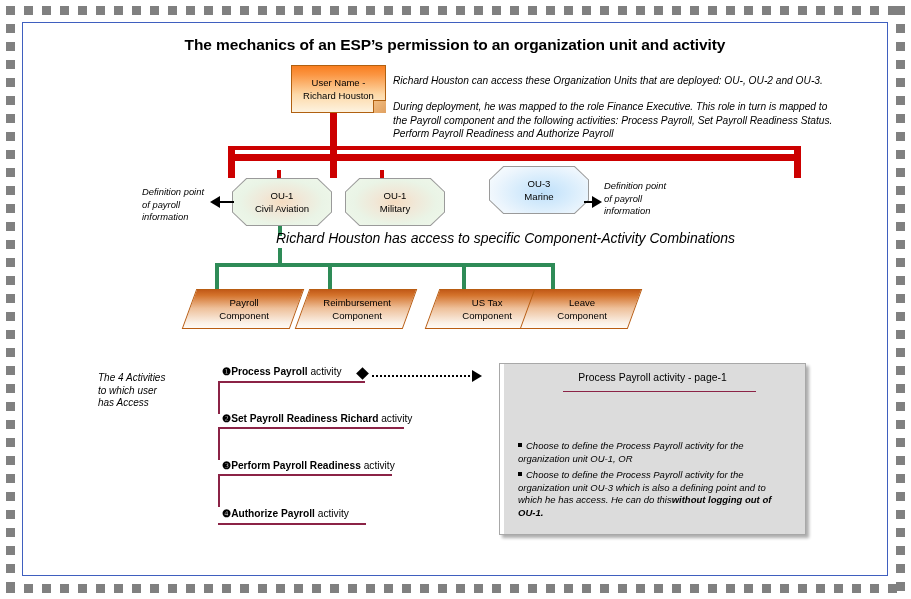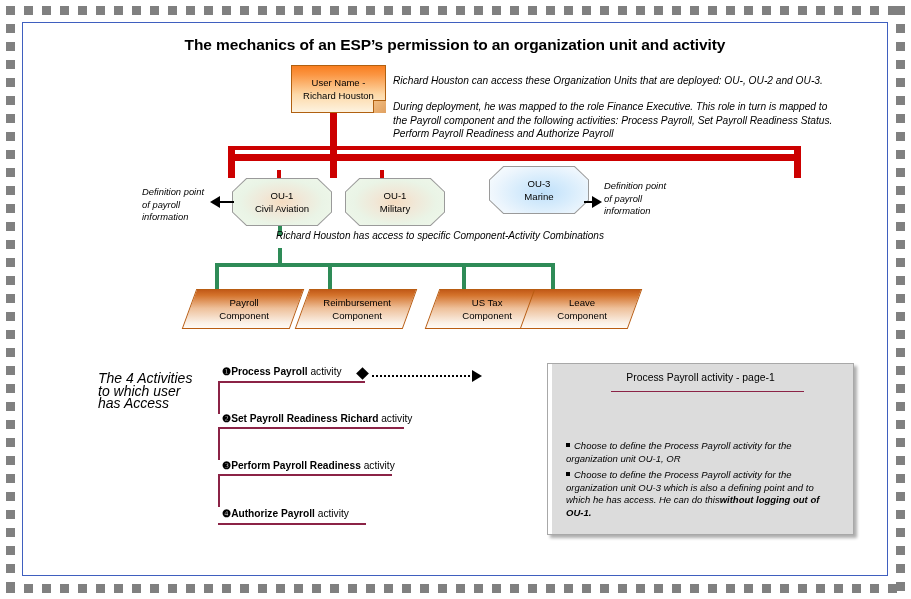--- a/index.html
+++ b/index.html
@@ -137,21 +137,21 @@
   }
   .arrow-left  { border-right: 10px solid #000; }
   .arrow-right { border-left: 10px solid #000; }
   .arrow-line { position: absolute; background: #000; height: 2px; }
 
   
   .greenline { position: absolute; background: #2e8b57; }
   #combo-caption {
     position: absolute;
     left: 276px; top: 230px;
-    font-size: 10px;
+    font-size: 14px;
     font-style: italic;
     color: #000;
     white-space: nowrap;
   }
 
   
   .comp {
     position: absolute;
     width: 108px; height: 40px;
     transform: skewX(-20deg);
@@ -176,21 +176,21 @@
     color: #000;
     white-space: nowrap;
   }
   .activity b { font-weight: bold; }
   .act-underline { position: absolute; height: 2px; background: #8b2346; }
   .act-vrule { position: absolute; width: 2px; background: #8b2346; }
 
   #activities-note {
     position: absolute;
     left: 98px; top: 372px;
-    font-size: 14px;
+    font-size: 10px;
     font-style: italic;
     line-height: 12.5px;
     color: #000;
   }
 
   
   #dot-line {
     position: absolute;
     left: 372px; top: 375px;
     width: 102px; height: 1px;
@@ -214,21 +214,20 @@
 
   
   #detail-panel {
     position: absolute;
     left: 499px; top: 363px;
     width: 307px; height: 172px;
     background: #dcdcdc;
     border: 1px solid #a8a8a8;
     box-sizing: border-box;
     box-shadow: 3px 3px 3px rgba(0,0,0,0.32);
-    margin-left: 48px;
   }
   #detail-panel .panel-accent {
     position: absolute; left: 0; top: 0;
     width: 4px; height: 100%;
     background: #ffffff;
   }
   #detail-title {
     position: absolute;
     left: 0; top: 8px; width: 100%;
     text-align: center;

